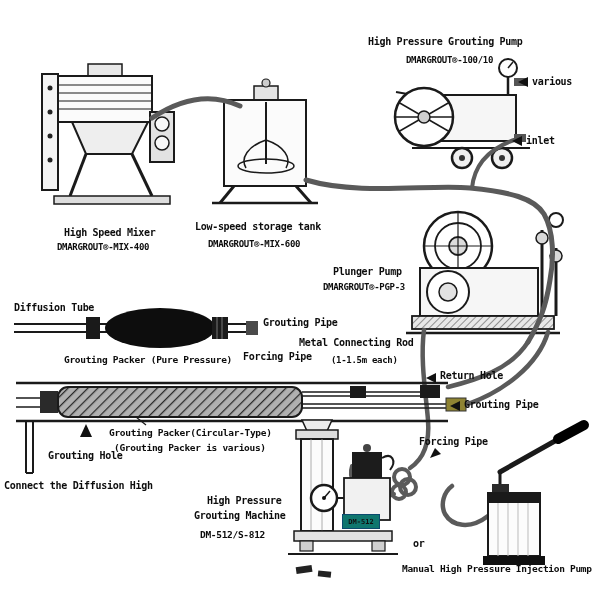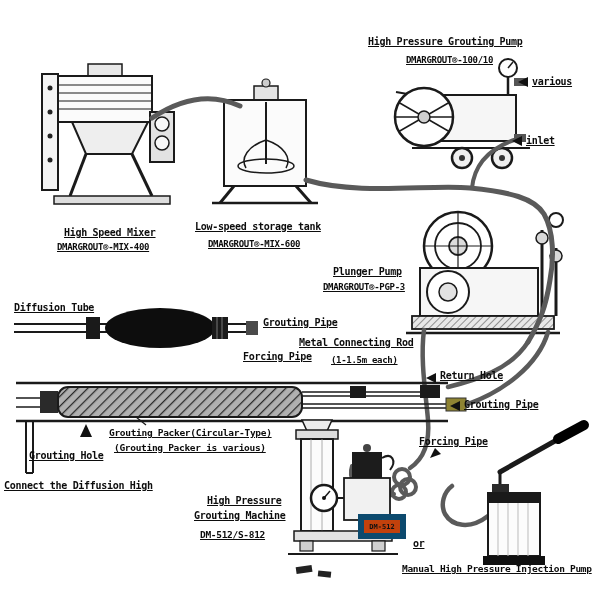--- a/index.html
+++ b/index.html
@@ -1,24 +1,24 @@
 <!DOCTYPE html>
 <html><head>
 <meta charset="utf-8">
 <style>
   html,body{margin:0;padding:0;background:#fff;}
   .canvas{position:relative;width:600px;height:600px;background:#ffffff;overflow:hidden;
           font-family:"DejaVu Sans Mono",monospace;}
   .canvas svg{position:absolute;left:0;top:0;z-index:1;}
   .lbl{position:absolute;font:bold 10px "DejaVu Sans Mono",monospace;color:#0c0c0c;
-       white-space:nowrap;z-index:2;letter-spacing:-0.3px;text-decoration:underline;}
+       white-space:nowrap;z-index:2;letter-spacing:-0.3px;}
   .sm{font-size:9px;}
   .md{font-size:9.5px;}
-  .badge{position:absolute;left:358px;top:514px;width:36px;height:13px;background:#c2410c;
-         border:6px solid #0c4a6e;font:bold 7px "DejaVu Sans Mono",monospace;color:#111;
+  .badge{position:absolute;left:342px;top:514px;width:36px;height:13px;background:#0f766e;
+         border:1px solid #0c4a6e;font:bold 7px "DejaVu Sans Mono",monospace;color:#111;
          display:flex;align-items:center;justify-content:center;z-index:3;}
 </style>
 </head>
 <body>
 
 <div class="canvas">
 
 <svg width="600" height="600" viewBox="0 0 600 600">
   <defs>
     <pattern id="hatchDiag" width="7" height="7" patternUnits="userSpaceOnUse" patternTransform="rotate(45)">
@@ -203,29 +203,30 @@
 <div class="lbl sm" style="left:57px;top:242px">DMARGROUT®-MIX-400</div>
 
 <div class="lbl" style="left:195px;top:221px">Low-speed storage tank</div>
 <div class="lbl sm" style="left:208px;top:239px">DMARGROUT®-MIX-600</div>
 
 <div class="lbl" style="left:333px;top:266px">Plunger Pump</div>
 <div class="lbl sm" style="left:323px;top:282px">DMARGROUT®-PGP-3</div>
 
 <div class="lbl" style="left:14px;top:302px">Diffusion Tube</div>
 <div class="lbl" style="left:263px;top:317px">Grouting Pipe</div>
+<div class="lbl md" style="left:64px;top:354px">Grouting Packer (Pure Pressure)</div>
 <div class="lbl" style="left:299px;top:337px">Metal Connecting Rod</div>
 <div class="lbl sm" style="left:331px;top:355px">(1-1.5m each)</div>
 <div class="lbl" style="left:243px;top:351px">Forcing Pipe</div>
 
 <div class="lbl" style="left:440px;top:370px">Return Hole</div>
 <div class="lbl" style="left:464px;top:399px">Grouting Pipe</div>
 <div class="lbl md" style="left:114px;top:442px">(Grouting Packer is various)</div>
 <div class="lbl md" style="left:109px;top:427px">Grouting Packer(Circular-Type)</div>
-<div class="lbl" style="left:29px;top:450px">Grouting Hole</div>
+<div class="lbl" style="left:48px;top:450px">Grouting Hole</div>
 <div class="lbl" style="left:4px;top:480px">Connect the Diffusion High</div>
 
 <div class="lbl" style="left:207px;top:495px">High Pressure</div>
 <div class="lbl" style="left:194px;top:510px">Grouting Machine</div>
 <div class="lbl md" style="left:200px;top:529px">DM-512/S-812</div>
 <div class="badge">DM-512</div>
 <div class="lbl" style="left:419px;top:436px">Forcing Pipe</div>
 <div class="lbl" style="left:413px;top:538px">or</div>
 <div class="lbl md" style="left:402px;top:563px">Manual High Pressure Injection Pump</div>
 

